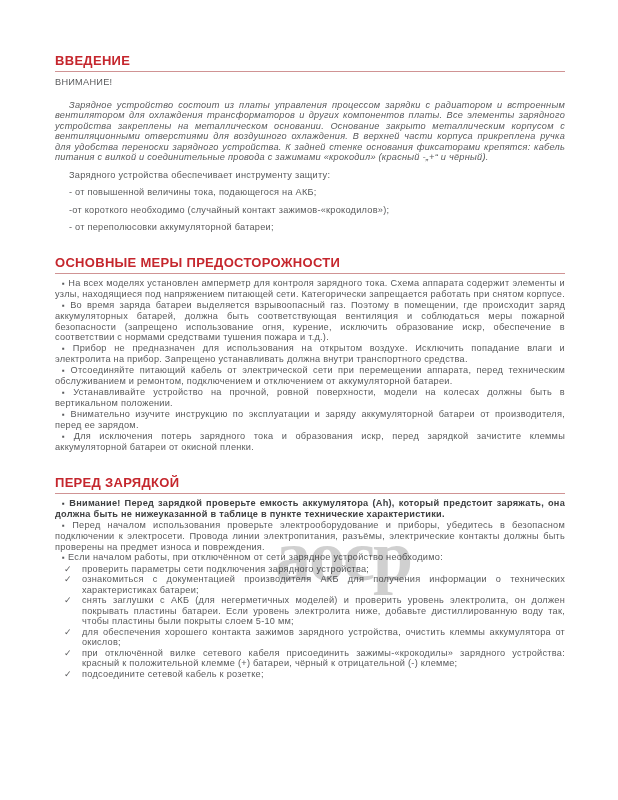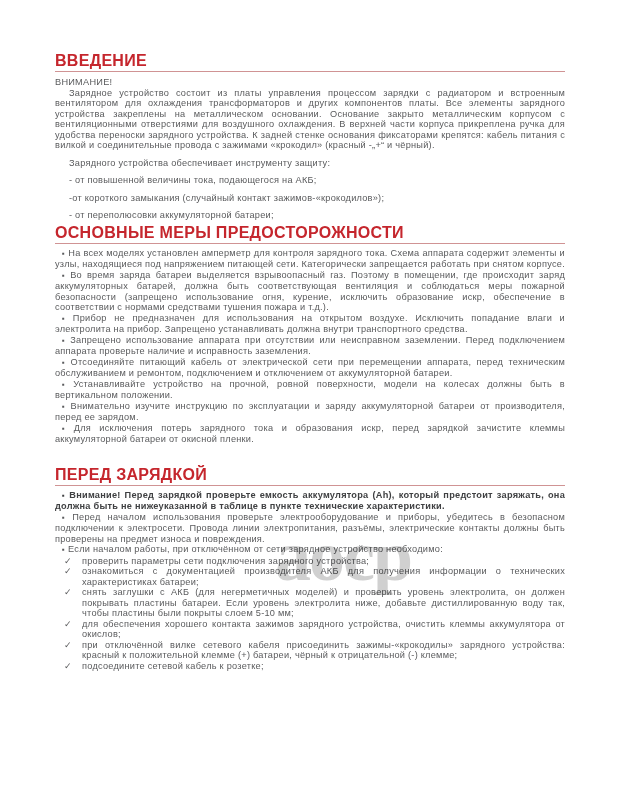--- a/index.html
+++ b/index.html
@@ -8,43 +8,43 @@
     width:618px;height:800px;
     background:#ffffff;
     overflow:hidden;
     font-family:"Liberation Sans", sans-serif;
     color:#595a5c;
     box-sizing:border-box;
     padding:53px 53px 0 55px;
   }
   .heading{
     margin:0;
-    font-size:16px;
+    font-size:13px;
     font-weight:bold;
     letter-spacing:.3px;
     color:#c5262d;
     line-height:15px;
   }
   .rule{
     border:0;border-top:1px solid #d09394;
     margin:3px 0 0 0;height:0;
   }
   .body{
     margin:0;
     font-size:9.2px;
     line-height:10.5px;
     letter-spacing:.25px;
     text-align:justify;
   }
   .attention{margin-top:5px;text-align:left;}
-  .para{margin-top:0;text-indent:14px;}
+  .para{margin-top:12px;text-indent:14px;font-style:italic;}
   .prot-item{margin-top:7px;text-indent:14px;text-align:left;}
   .bullet-para{text-indent:7px;}
   .marker{margin-right:3px;font-size:8px;}
-  .section-safety{margin-top:4px;}
+  .section-safety{margin-top:22px;}
   .section-before{margin-top:22px;}
   .bullets{margin-top:4px;}
   .warning-bold{
     margin-top:4px;
     font-weight:bold;
     color:#3f4042;
     text-indent:7px;
   }
   .check-row{
     position:relative;
@@ -76,32 +76,31 @@
 
 <div class="page">
 
   <section class="section-intro">
     <h1 class="heading">ВВЕДЕНИЕ</h1>
     <hr class="rule">
     <p class="body attention">ВНИМАНИЕ!</p>
     <p class="body para">Зарядное устройство состоит из платы управления процессом зарядки с радиатором и встроенным вентилятором для охлаждения трансформаторов и других компонентов платы. Все элементы зарядного устройства закреплены на металлическом основании. Основание закрыто металлическим корпусом с вентиляционными отверстиями для воздушного охлаждения. В верхней части корпуса прикреплена ручка для удобства переноски зарядного устройства. К задней стенке основания фиксаторами крепятся: кабель питания с вилкой и соединительные провода с зажимами «крокодил» (красный -„+“ и чёрный).</p>
     <p class="body prot-item">Зарядного устройства обеспечивает инструменту защиту:</p>
     <p class="body prot-item">- от повышенной величины тока, подающегося на АКБ;</p>
-    <p class="body prot-item">-от короткого замыкания (случайный контакт зажимов-«крокодилов»);</p>
+    <p class="body prot-item">-от короткого необходимо (случайный контакт зажимов-«крокодилов»);</p>
     <p class="body prot-item">- от переполюсовки аккумуляторной батареи;</p>
   </section>
 
   <section class="section-safety">
     <h1 class="heading">ОСНОВНЫЕ МЕРЫ ПРЕДОСТОРОЖНОСТИ</h1>
     <hr class="rule">
     <div class="bullets">
       <p class="body bullet-para"><span class="marker">▪</span><span>На всех моделях установлен амперметр для контроля зарядного тока. Схема аппарата содержит элементы и узлы, находящиеся под напряжением питающей сети. Категорически запрещается работать при снятом корпусе.</span></p>
       <p class="body bullet-para"><span class="marker">▪</span><span>Во время заряда батареи выделяется взрывоопасный газ. Поэтому в помещении, где происходит заряд аккумуляторных батарей, должна быть соответствующая вентиляция и соблюдаться меры пожарной безопасности (запрещено использование огня, курение, исключить образование искр, обеспечение в соответствии с нормами средствами тушения пожара и т.д.).</span></p>
       <p class="body bullet-para"><span class="marker">▪</span><span>Прибор не предназначен для использования на открытом воздухе. Исключить попадание влаги и электролита на прибор. Запрещено устанавливать должна внутри транспортного средства.</span></p>
-      <p class="body bullet-para"><span class="marker">▪</span><span>Запрещено использование аппарата при отсутствии или неисправном заземлении. Перед подключением аппарата проверьте наличие и исправность заземления.</span></p>
       <p class="body bullet-para"><span class="marker">▪</span><span>Отсоединяйте питающий кабель от электрической сети при перемещении аппарата, перед техническим обслуживанием и ремонтом, подключением и отключением от аккумуляторной батареи.</span></p>
       <p class="body bullet-para"><span class="marker">▪</span><span>Устанавливайте устройство на прочной, ровной поверхности, модели на колесах должны быть в вертикальном положении.</span></p>
       <p class="body bullet-para"><span class="marker">▪</span><span>Внимательно изучите инструкцию по эксплуатации и заряду аккумуляторной батареи от производителя, перед ее зарядом.</span></p>
       <p class="body bullet-para"><span class="marker">▪</span><span>Для исключения потерь зарядного тока и образования искр, перед зарядкой зачистите клеммы аккумуляторной батареи от окисной пленки.</span></p>
     </div>
   </section>
 
   <section class="section-before">
     <h1 class="heading">ПЕРЕД ЗАРЯДКОЙ</h1>
     <hr class="rule">

